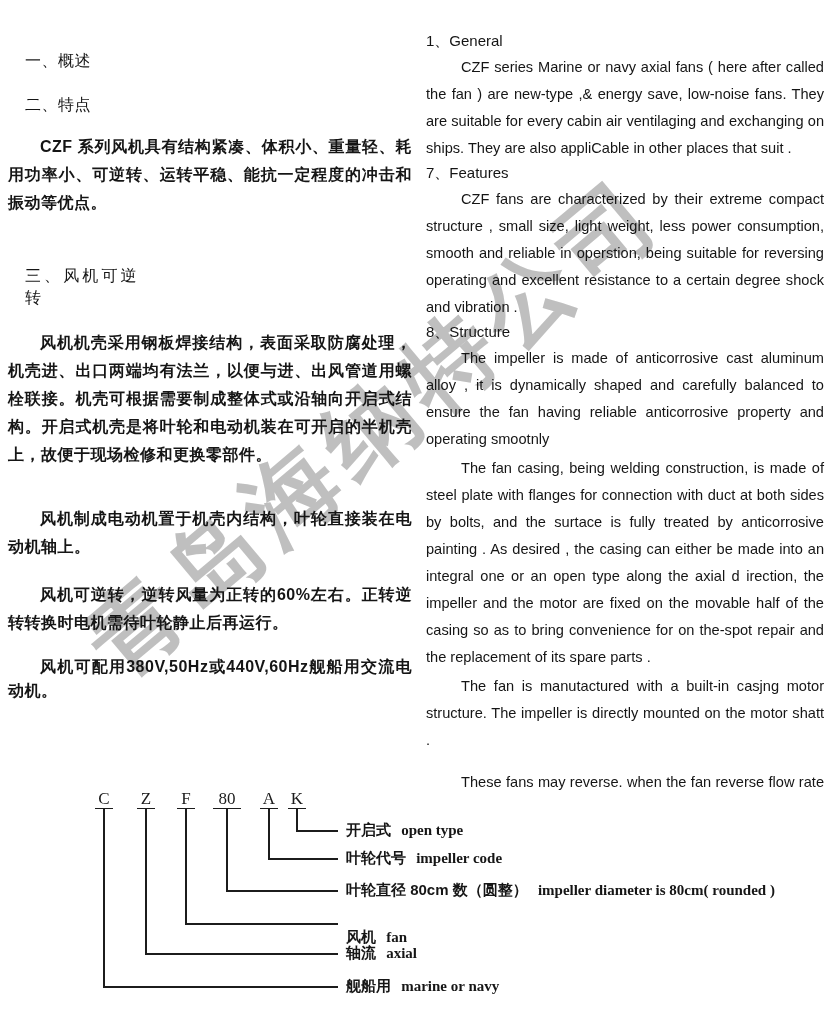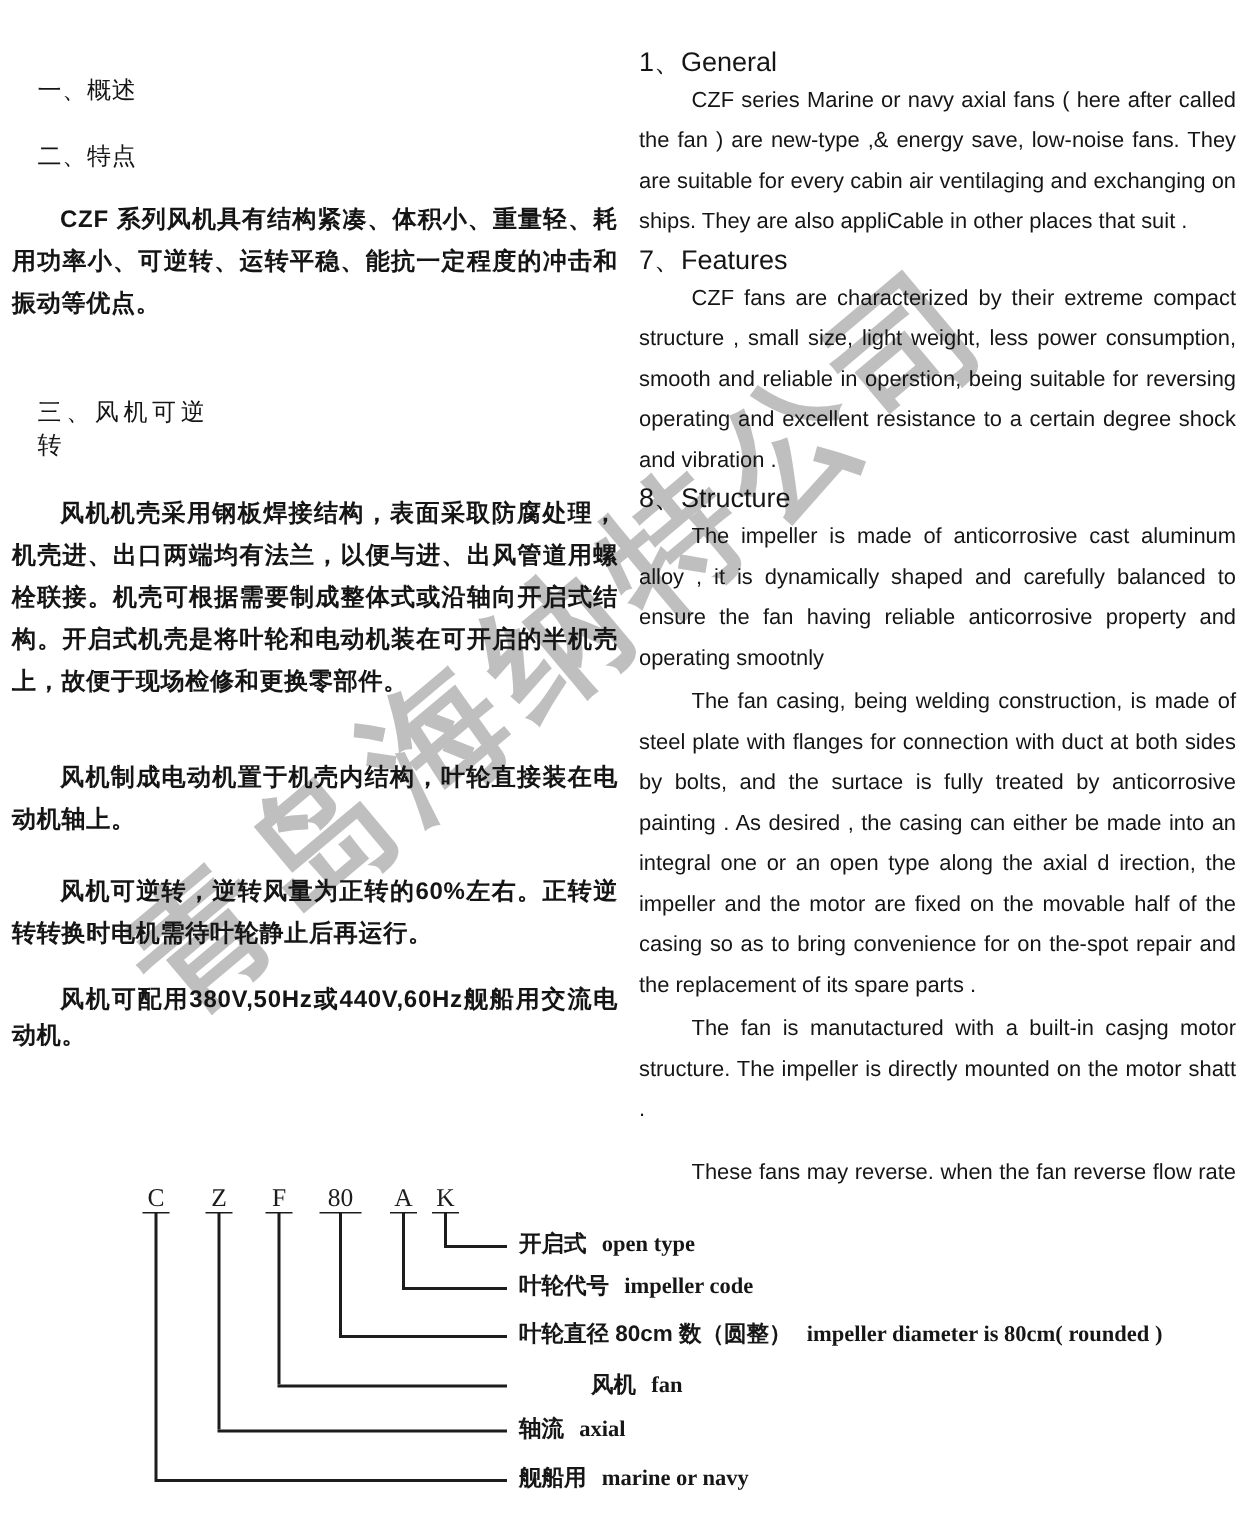--- a/index.html
+++ b/index.html
@@ -60,21 +60,21 @@
   }
   .col-zh .heading { font-size: 16px; font-weight: 400; line-height: 22px; margin: 17px; }
   .col-zh p { margin: 6px 0 0; text-indent: 2em; }
   .col-zh .h2 { margin-top: 22px; }
   .col-zh .h3 { margin-top: 48px; }
   .col-zh .p4 { margin-top: 20px; }
   .col-zh .p5 { margin-top: 36px; }
   .col-zh .p6 { margin-top: 20px; }
   .col-zh .p7 { margin-top: 18px; line-height: 24px; }
 
-  .col-en .heading { font-size: 18px; line-height: 22px; margin: 0; font-weight: 400; }
+  .col-en .heading { font-size: 15px; line-height: 22px; margin: 0; font-weight: 400; }
   .col-en p { margin: 2px 0 0; text-indent: 2.4em; }
   .col-en .gap { margin-top: 15px; }
 
   
   .diagram {
     position: absolute;
     left: 0; top: 790px;
     width: 830px; height: 224px;
     z-index: 1;
   }
@@ -120,21 +120,21 @@
   .h0 { top: 196px; left: 103px; width: 235px; }
   .h1 { top: 163px; left: 145px; width: 193px; }
   .h2 { top: 133px; left: 185px; width: 153px; }
   .h3 { top: 100px; left: 226px; width: 112px; }
   .h4l { top: 68px; left: 268px; width: 70px;  }
   .h5 { top: 40px;  left: 296px; width: 42px;  }
 
   .lb0 { top: 30px;  }
   .lb1 { top: 58px;  }
   .lb2 { top: 90px;  }
-  .lb3 { top: 124px; margin-left: 48px; }
+  .lb3 { top: 137px; }
   .lb4 { top: 153px; }
   .lb5 { top: 186px; }
 </style>
 </head>
 <body>
 
 <div class="page">
 
   <div class="watermark">青岛海纳特公司</div>
 

